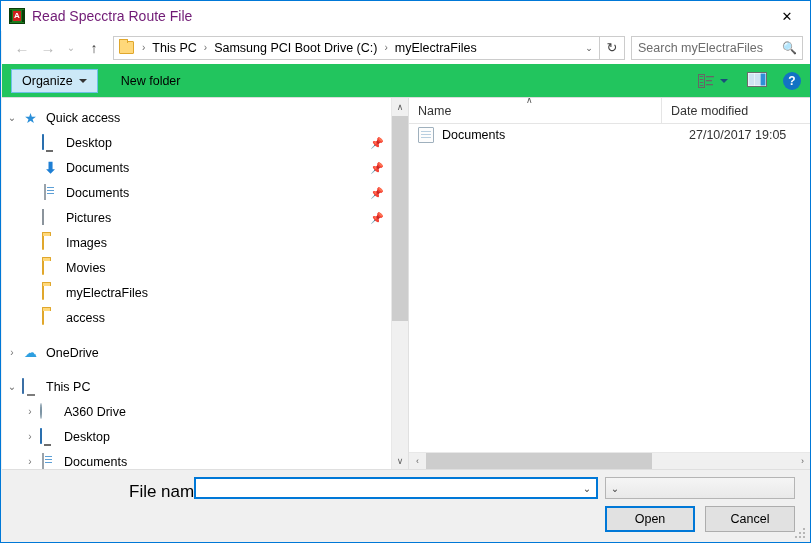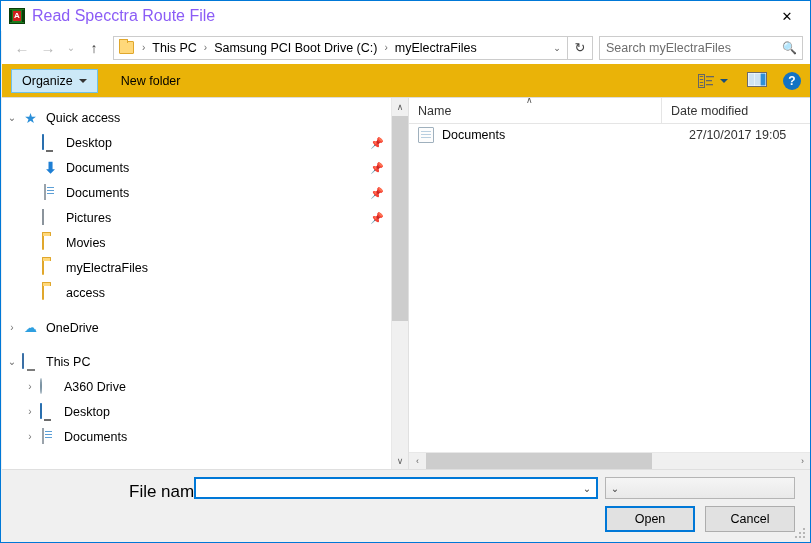--- a/index.html
+++ b/index.html
@@ -40,21 +40,21 @@
     color: #fff; font-size: 8px; line-height: 10px; text-align: center;
     font-family: "Liberation Sans", sans-serif; font-weight: bold;
   }
   .title-icon .pin-l, .title-icon .pin-r {
     position: absolute; top: 1px; width: 2px; height: 12px;
     background: #0a3d0a;
   }
   .title-icon .pin-l { left: 0px; }
   .title-icon .pin-r { right: 0px; }
   .title-text {
-    font-size: 16px; color: #8b5cf6;
+    font-size: 14px; color: #701a75;
     white-space: nowrap;
   }
   .title-buttons {
     position: absolute; right: 0; top: 0;
     height: 30px; display: flex;
   }
   .titlebtn {
     width: 46px; height: 30px;
     display: flex; align-items: center; justify-content: center;
     font-size: 13px; color: #000;
@@ -117,21 +117,21 @@
     font-size: 9px; color: #555;
   }
   .refreshbtn {
     width: 25px; height: 24px; flex: 0 0 auto;
     border: 1px solid #cccccc; border-left: none;
     background: #fff;
     display: flex; align-items: center; justify-content: center;
     font-size: 13px; color: #444;
   }
   .searchbox {
-    width: 204px; height: 24px; flex: 0 0 auto;
+    width: 172px; height: 24px; flex: 0 0 auto;
     margin-left: 6px; margin-right: 8px;
     border: 1px solid #cccccc; background: #fff;
     display: flex; align-items: center;
   }
   .searchbox input {
     border: none; outline: none;
     flex: 1 1 auto; min-width: 0;
     font-family: "Liberation Sans", sans-serif;
     font-size: 12.5px; color: #000;
     padding-left: 6px; background: transparent;
@@ -139,21 +139,21 @@
   .searchbox input::placeholder { color: #6d6d6d; opacity: 1; }
   .search-icon {
     width: 24px; flex: 0 0 auto; text-align: center;
     font-size: 12px; color: #444;
   }
 
   
   .commandbar {
     position: absolute; left: 1px; top: 63px;
     width: 809px; height: 34px;
-    background: #eab308;
+    background: #22c55e;
     border-bottom: 1px solid #dcdcdc;
     display: flex; align-items: center;
   }
   .organize-btn {
     margin-left: 9px;
     height: 24px; padding: 0 10px;
     background: #cce8f7; border: 1px solid #6fc0e8;
     display: flex; align-items: center; gap: 6px;
     font-size: 12.5px; color: #000;
   }
@@ -523,20 +523,25 @@
           <span class="pin">📌</span>
         </div>
 
         <div class="tree-row indent-1">
           <span class="expander"></span>
           <span class="tree-icon"><span class="ic-pic"></span></span>
           <span class="tree-label">Pictures</span>
           <span class="pin">📌</span>
         </div>
 
+        <div class="tree-row indent-1">
+          <span class="expander"></span>
+          <span class="tree-icon"><span class="ic-folder"><span class="folder-shape"></span></span></span>
+          <span class="tree-label">Images</span>
+        </div>
 
         <div class="tree-row indent-1">
           <span class="expander"></span>
           <span class="tree-icon"><span class="ic-folder"><span class="folder-shape"></span></span></span>
           <span class="tree-label">Movies</span>
         </div>
 
         <div class="tree-row indent-1">
           <span class="expander"></span>
           <span class="tree-icon"><span class="ic-folder"><span class="folder-shape"></span></span></span>

